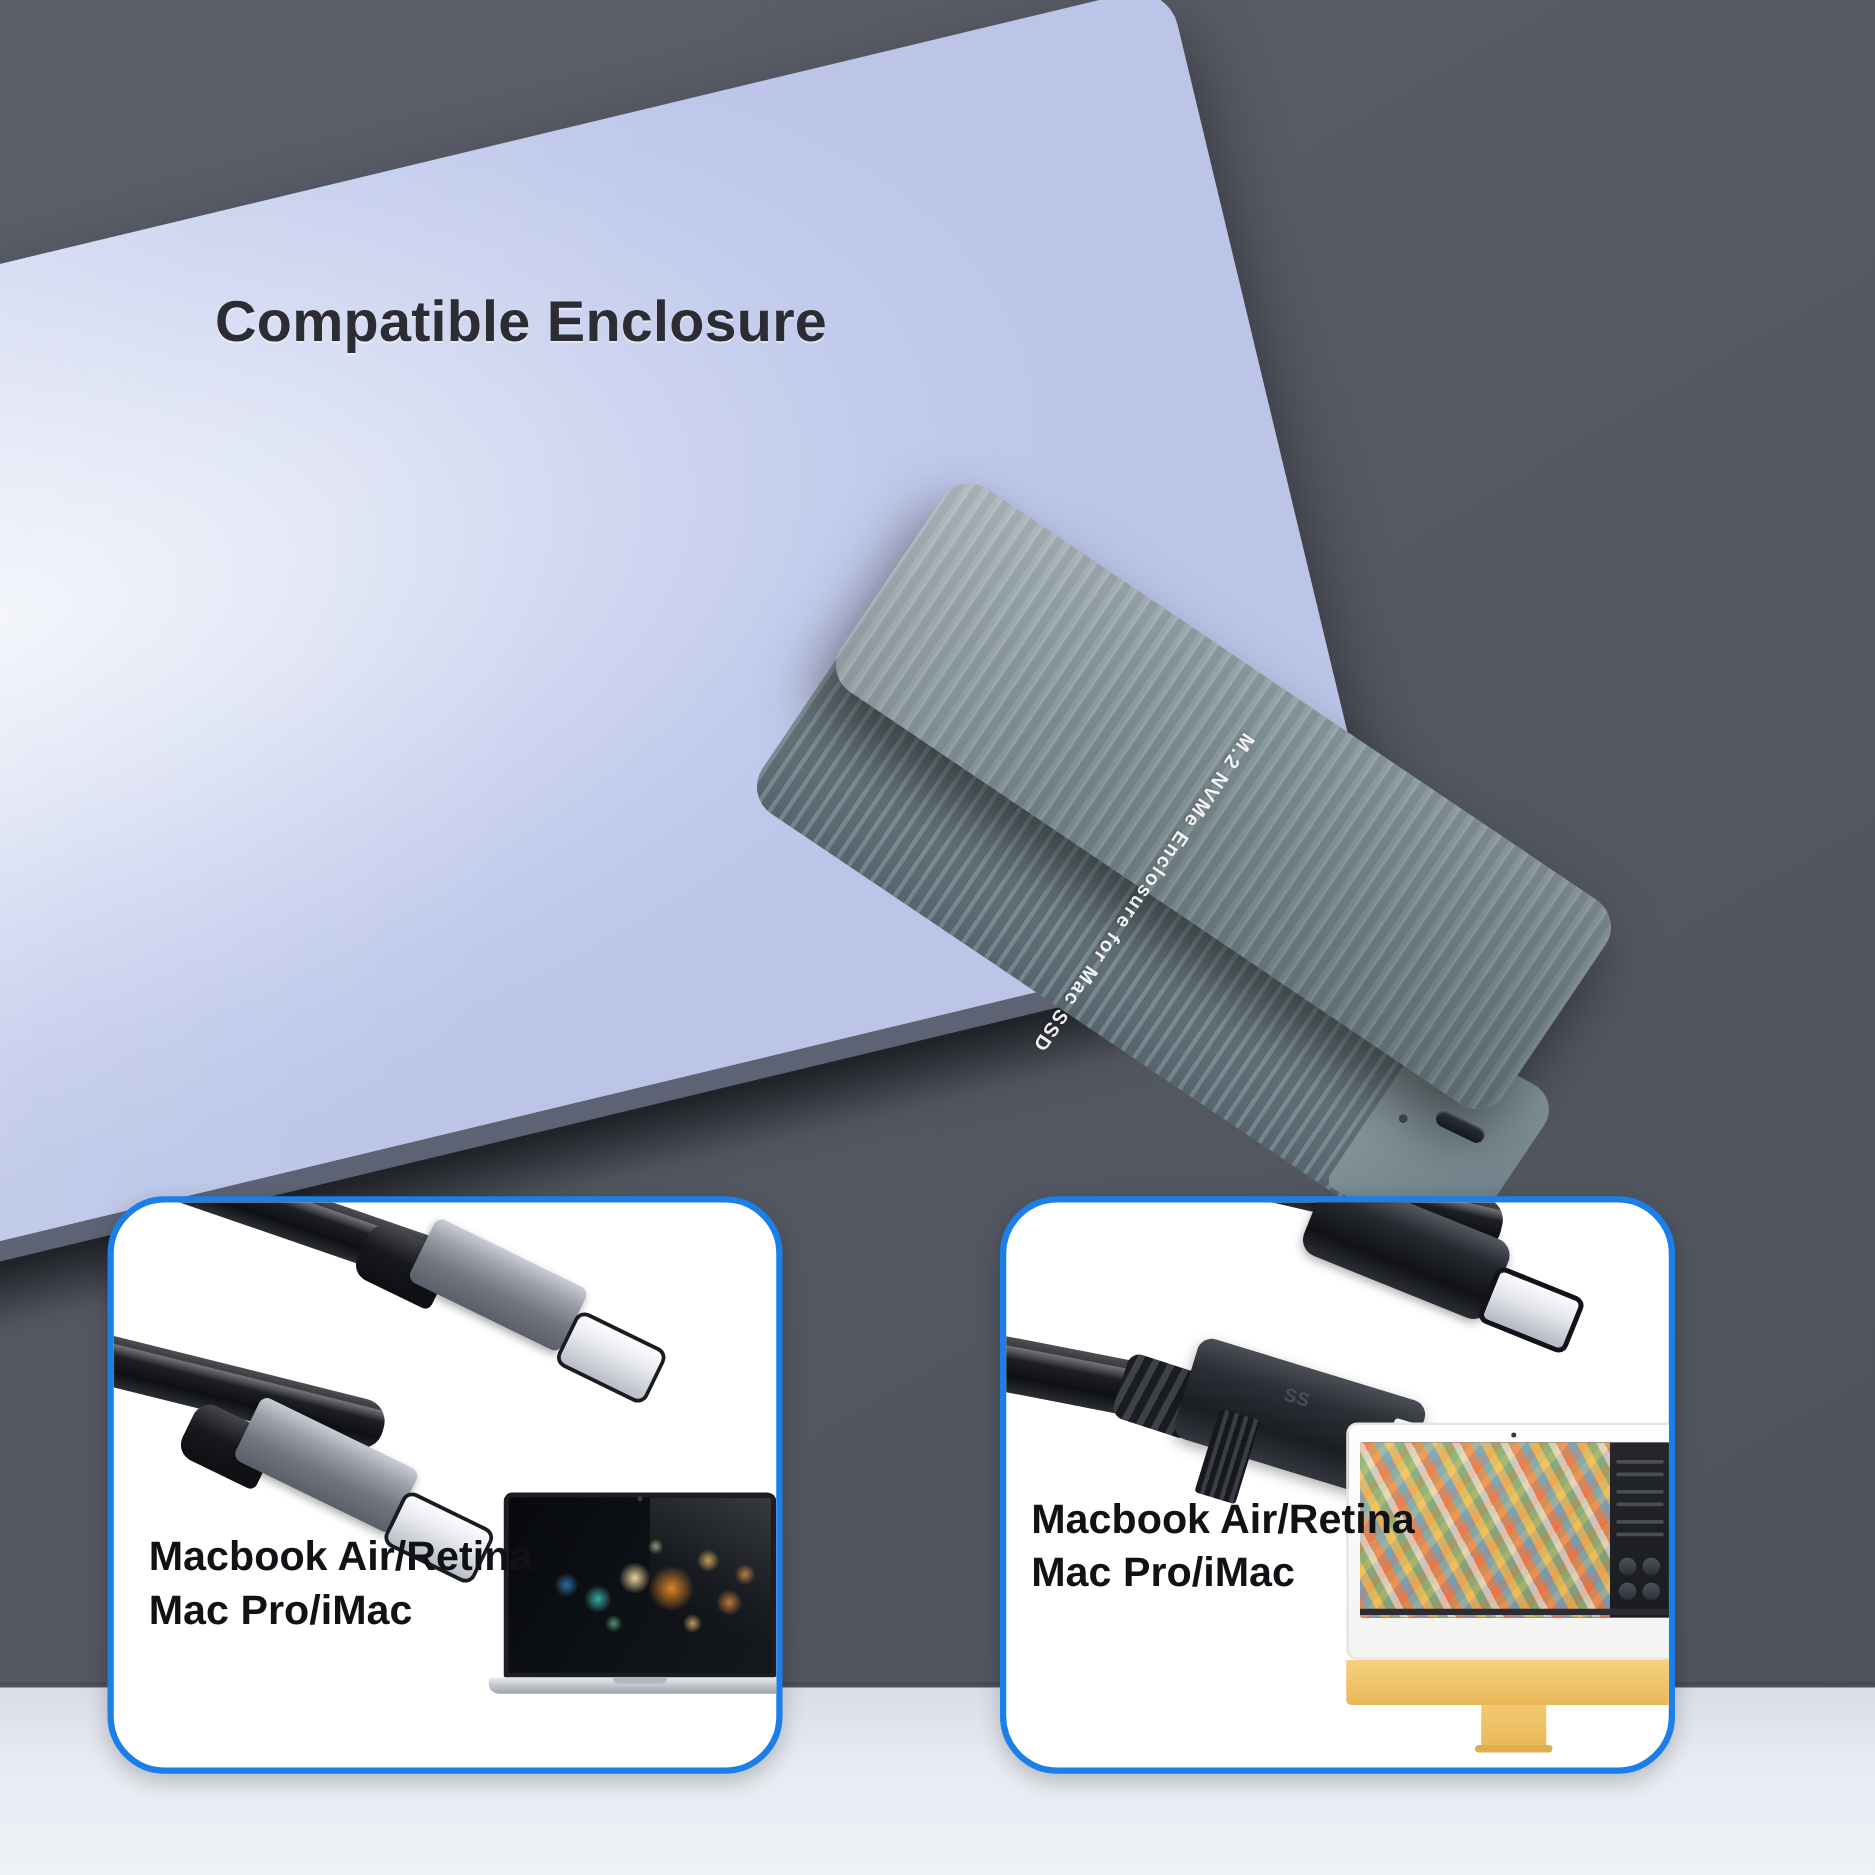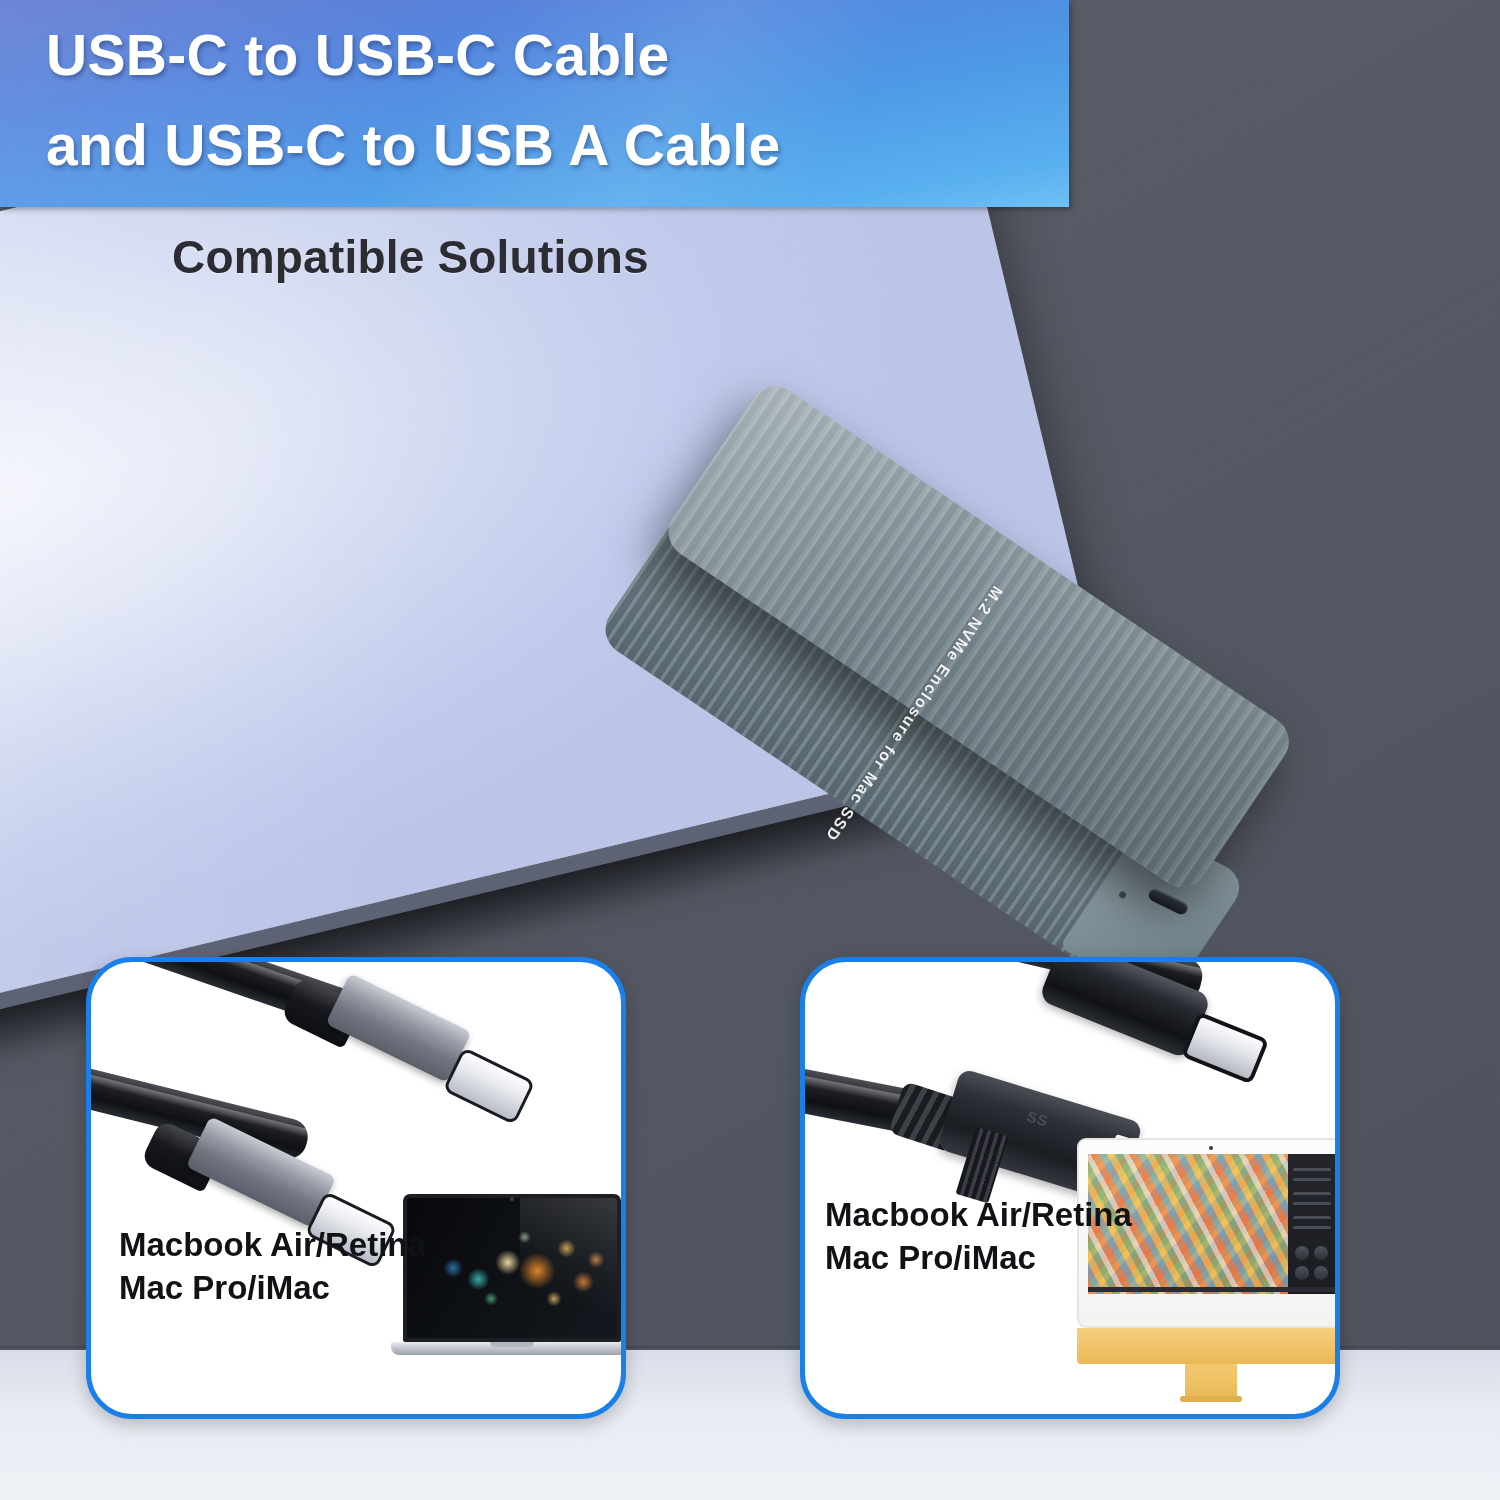--- a/index.html
+++ b/index.html
@@ -608,27 +608,22 @@
       <div class="ssd-top-sheen"></div>
     </div>
     <div class="ssd-label">M.2 NVMe Enclosure for Mac SSD</div>
     <div class="ssd-port-c"></div>
     <div class="ssd-led"></div>
   </div>
 
   <div class="desk-strip-edge"></div>
   <div class="desk-strip"></div>
 
-  <div class="banner">
-    <div class="banner-sheen"></div>
-    <div class="banner-line l1">USB-C to USB-C Cable</div>
-    <div class="banner-line l2">and USB-C to USB A Cable</div>
-  </div>
-
-  <div class="subtitle">Compatible Solutions</div>
+
+  <div class="subtitle">Compatible Enclosure</div>
 
   <div class="panel left">
     <div class="panel-inner">
 
       <div class="cable lp-cable-a">
         <div class="cable-sheen"></div>
       </div>
       <div class="c-collar lp-collar-a"></div>
       <div class="c-barrel lp-barrel-a"></div>
       <div class="c-tip lp-tip-a"></div>

